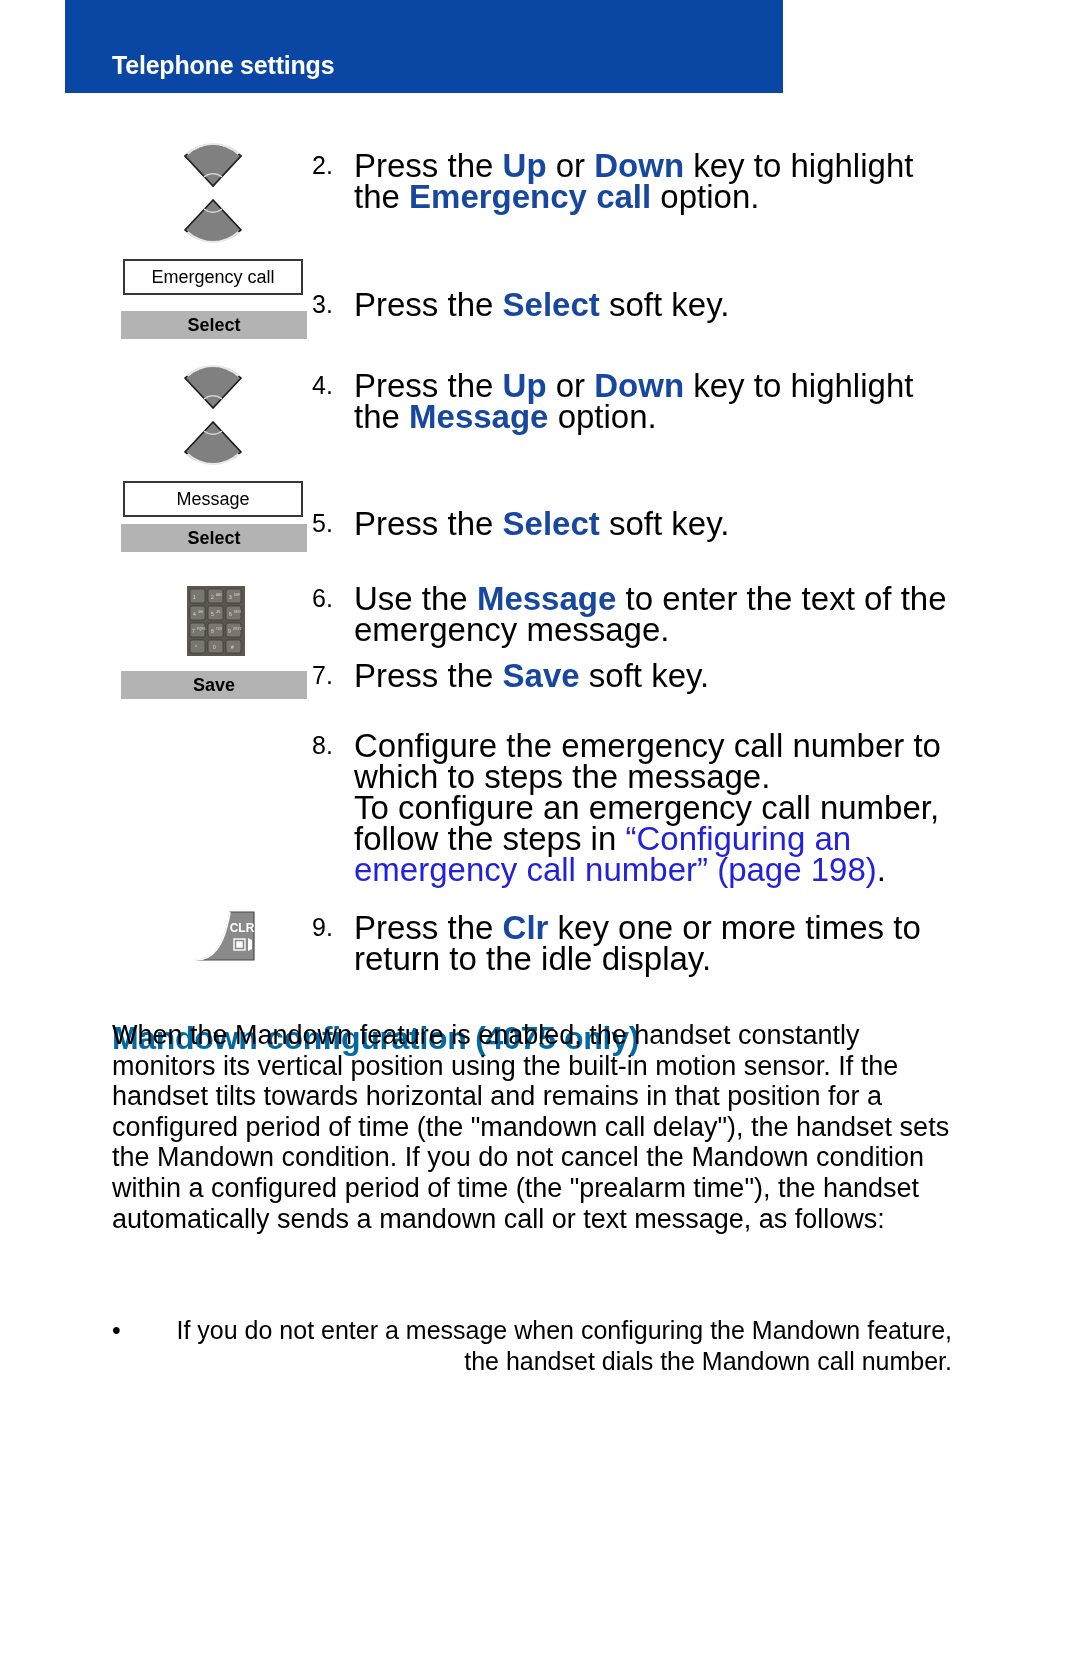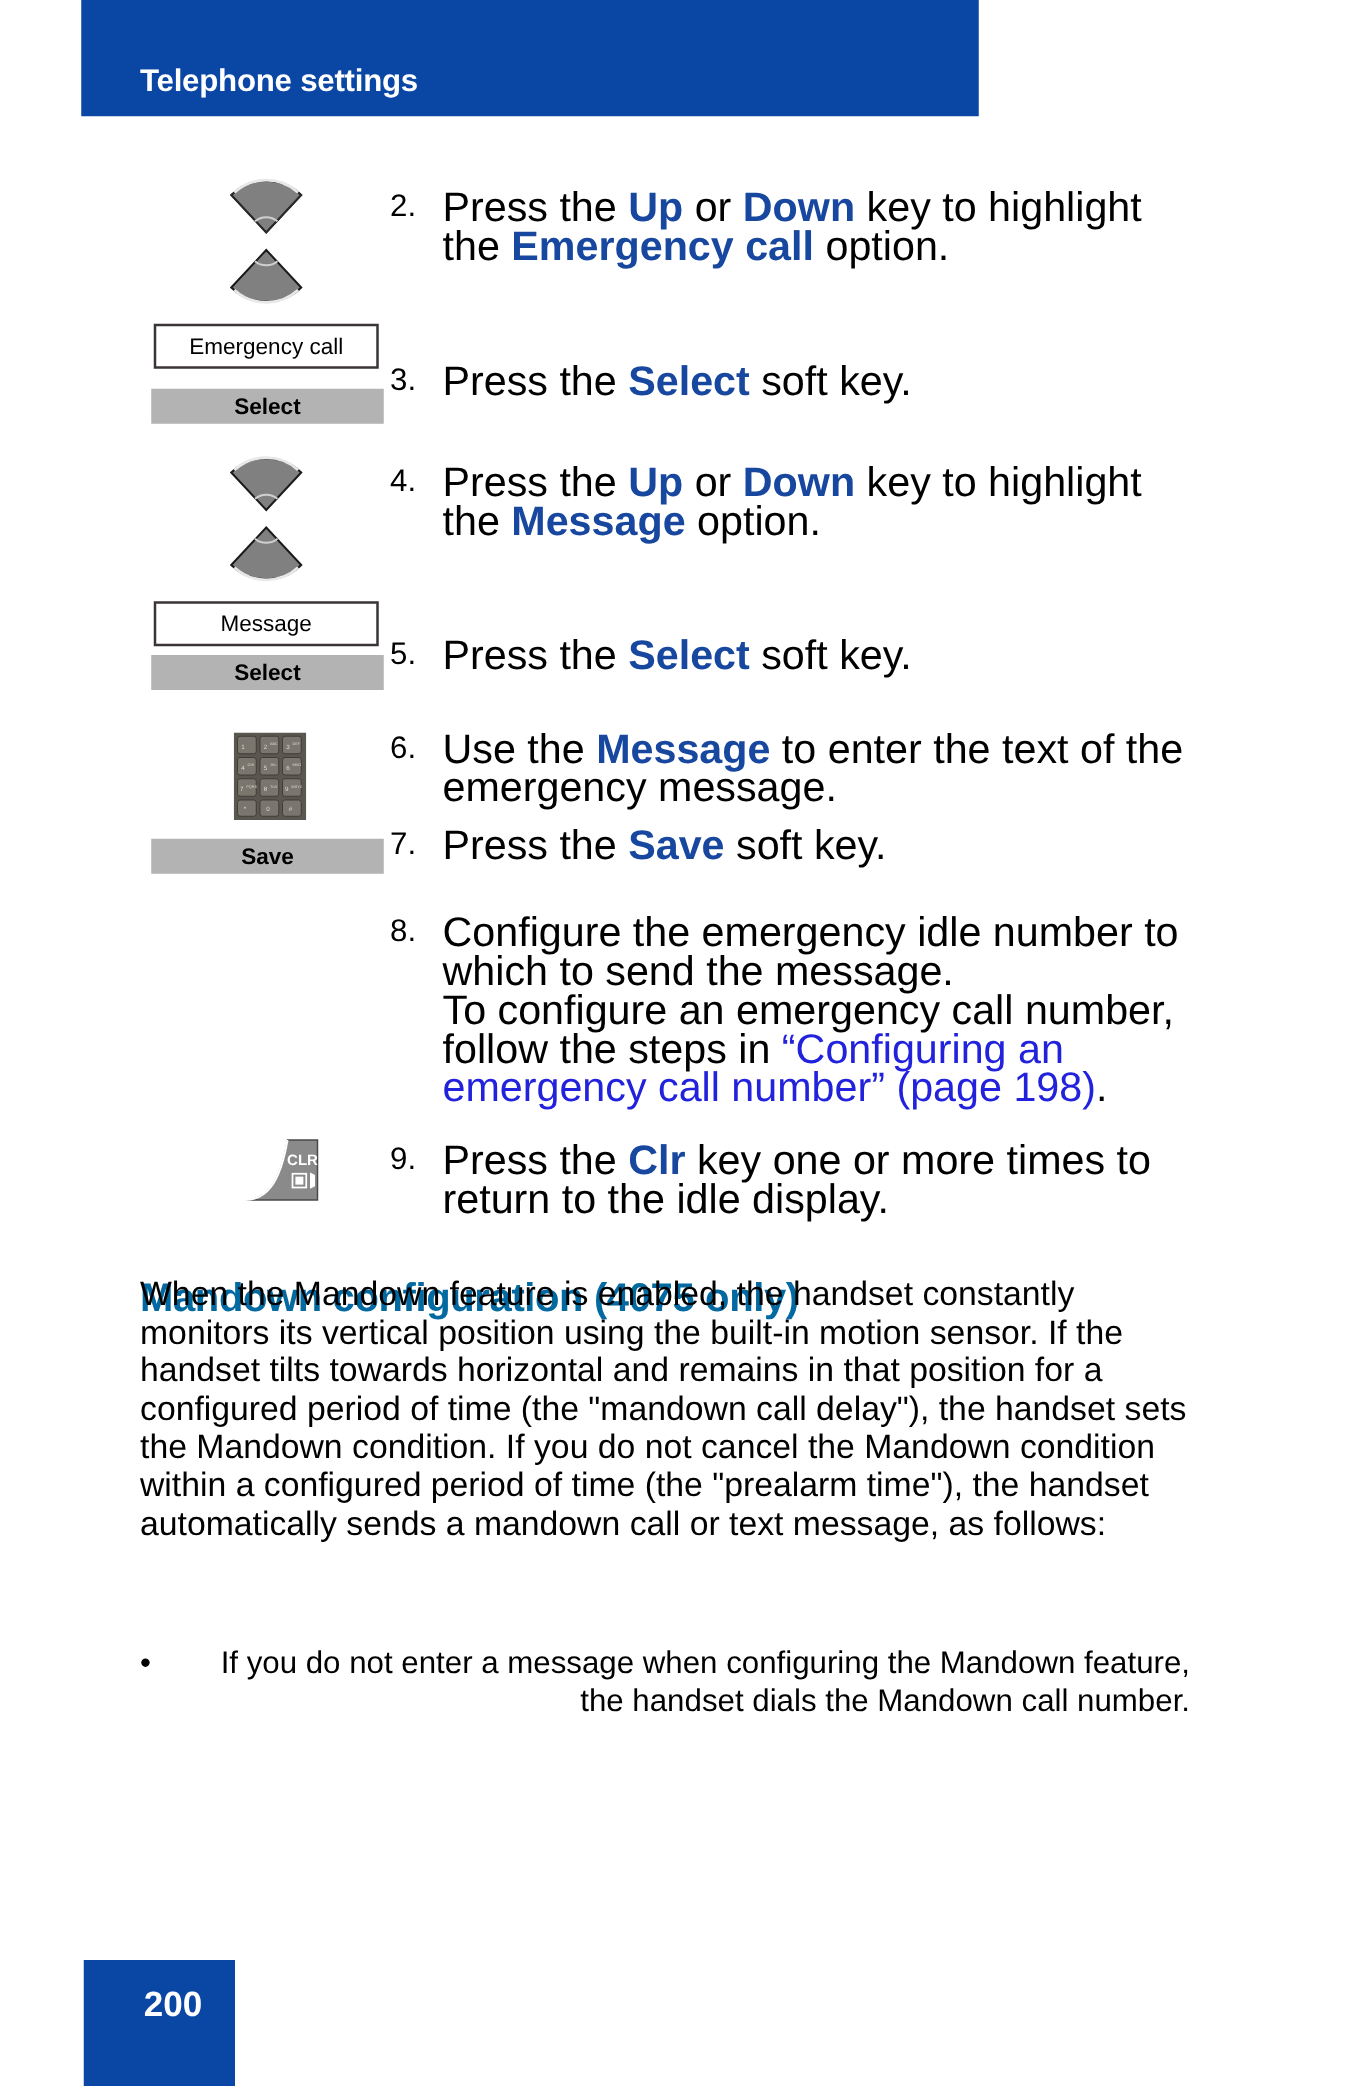--- a/index.html
+++ b/index.html
@@ -292,21 +292,21 @@
   <div class="step" style="left:292px; top:660px; width:650px;">
     <div class="step-num">7.</div>
     <div class="step-text">
       <span>Press the </span><span class="kw">Save</span><span> soft key.</span>
     </div>
   </div>
 
   <div class="step" style="left:292px; top:730px; width:660px;">
     <div class="step-num">8.</div>
     <div class="step-text">
-      <span>Configure the emergency idle number to which to send the message.</span><br>
+      <span>Configure the emergency call number to which to steps the message.</span><br>
       <span>To configure an emergency call number, follow the steps in </span><span class="xref">“Configuring an emergency call number” (page 198)</span><span>.</span>
     </div>
   </div>
 
   <div class="clrkey" style="left:170px; top:908px;">
     <svg width="70" height="55" viewBox="0 0 70 55">
       <path d="M6 52 C 22 52 34 40 40 4 L 64 4 L 64 52 Z" fill="#8a8a8a" stroke="#4a4a4a" stroke-width="1.2"></path>
       <path d="M6 52 C 22 52 34 40 40 4" fill="none" stroke="#ffffff" stroke-width="1.6"></path>
       <text x="52" y="24" fill="#ffffff" font-family="Liberation Sans, sans-serif" font-size="12" font-weight="bold" text-anchor="middle">CLR</text>
       <g stroke="#ffffff" stroke-width="1.4" fill="none">
@@ -328,17 +328,14 @@
 
   <div class="body-para">When the Mandown feature is enabled, the handset constantly monitors its vertical position using the built-in motion sensor. If the handset tilts towards horizontal and remains in that position for a configured period of time (the "mandown call delay"), the handset sets the Mandown condition. If you do not cancel the Mandown condition within a configured period of time (the "prealarm time"), the handset automatically sends a mandown call or text message, as follows:</div>
 
   <div class="bullet-list">
     <div class="bullet-item">
       <div class="bullet-mark">•</div>
       <div class="bullet-body">If you do not enter a message when configuring the Mandown feature, the handset dials the Mandown call number.</div>
     </div>
   </div>
 
-  <div class="page-footer">
-    <div class="page-number">200</div>
-  </div>
 
 </div>
 
 </body></html>

